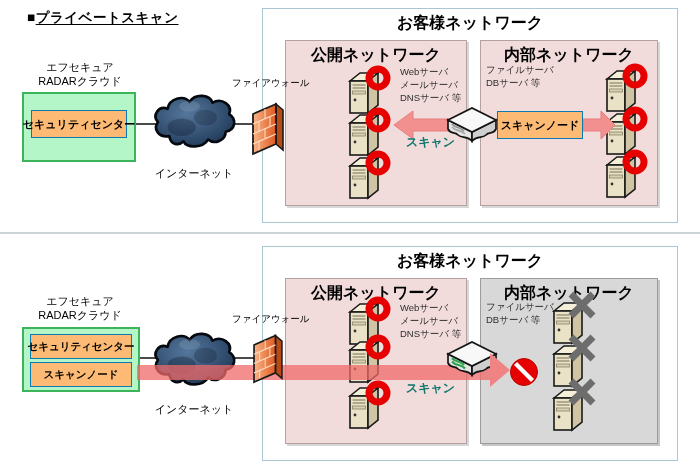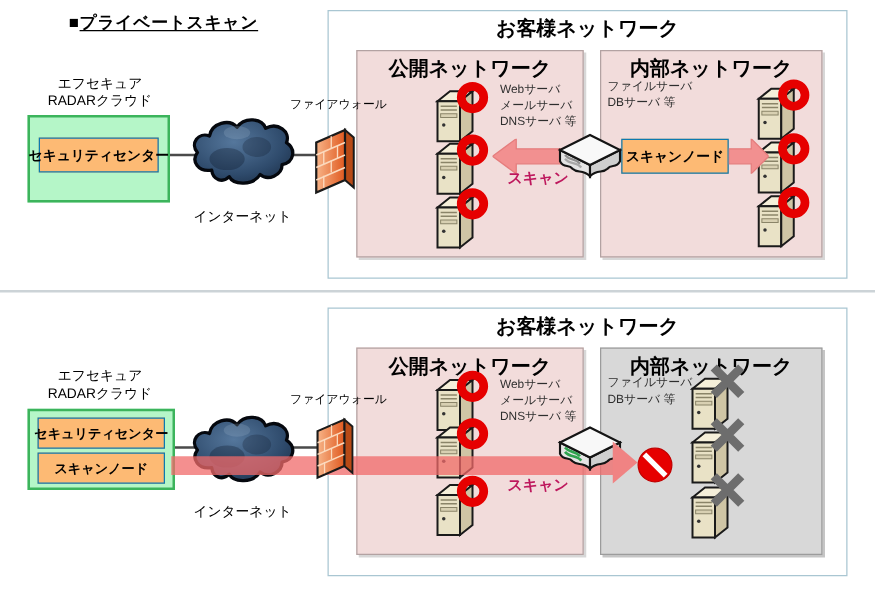--- a/index.html
+++ b/index.html
@@ -1,31 +1,31 @@
 <!DOCTYPE html>
 <html><head>
 <meta charset="utf-8">
 <style>
   html,body{margin:0;padding:0;background:#fff;}
   .stage{position:relative;width:700px;height:474px;background:#ffffff;
          font-family:"Liberation Sans",sans-serif;color:#000;overflow:hidden;}
   .abs{position:absolute;}
-  .heading{font-size:13.5px;font-weight:bold;letter-spacing:.5px;z-index:3;margin-left:28px;}
+  .heading{font-size:13.5px;font-weight:bold;letter-spacing:.5px;z-index:3;}
   .heading .ul{text-decoration:underline;text-underline-offset:2px;}
   .radar-label{width:120px;text-align:center;font-size:11px;line-height:13.5px;z-index:3;}
   .green-box{background:#b5f6c8;border:2px solid #3cb45c;z-index:2;box-sizing:border-box;}
   .cyan-box{background:#fdba74;border:1.2px solid #0c7ab0;display:flex;align-items:center;justify-content:center;
             font-weight:bold;font-size:11px;z-index:3;box-sizing:border-box;white-space:nowrap;}
   .conn{height:2px;background:#4a4a4a;z-index:0;}
   .outer-box{background:#ffffff;border:1.6px solid #a9c6d2;z-index:1;box-sizing:border-box;}
   .net-title{font-weight:bold;font-size:16px;text-align:center;z-index:3;white-space:nowrap;}
   .pink-box{background:#f2dcdb;border:1px solid #b3a2a2;box-shadow:2px 2px 0 rgba(140,140,140,.35);z-index:2;box-sizing:border-box;}
   .gray-box{background:#d8d8d8;border:1px solid #9c9c9c;box-shadow:2px 2px 0 rgba(110,110,110,.4);z-index:2;box-sizing:border-box;}
   .tinytext{font-size:9.5px;line-height:13px;color:#2e2e2e;z-index:3;white-space:nowrap;}
-  .scan-label{color:#be185d;font-size:12px;font-weight:bold;z-index:6;white-space:nowrap;}
+  .scan-label{color:#0f766e;font-size:12px;font-weight:bold;z-index:6;white-space:nowrap;}
   .small-label{font-size:10px;z-index:3;white-space:nowrap;}
   .center{text-align:center;}
   .band{background:rgba(240,105,105,0.75);z-index:5;}
   .z2{z-index:2}.z3{z-index:3}.z4{z-index:4}.z5{z-index:5}.z6{z-index:6}.z7{z-index:7}
   .divider{background:#ccd3d7;z-index:0;}
 </style>
 </head>
 <body>
 
 <svg width="0" height="0" style="position:absolute" aria-hidden="true">

